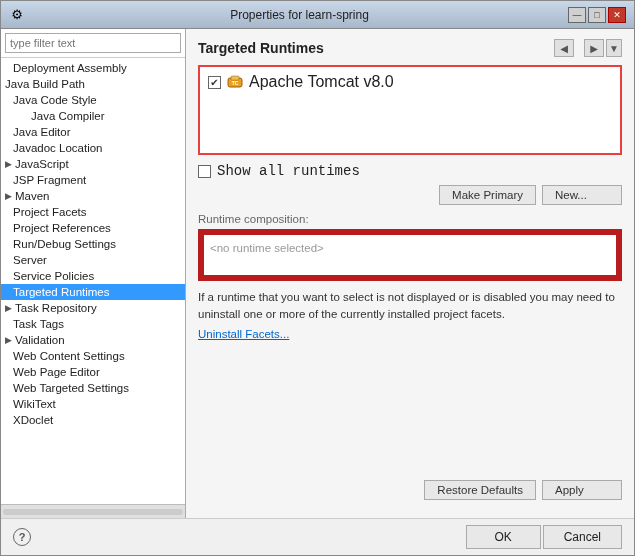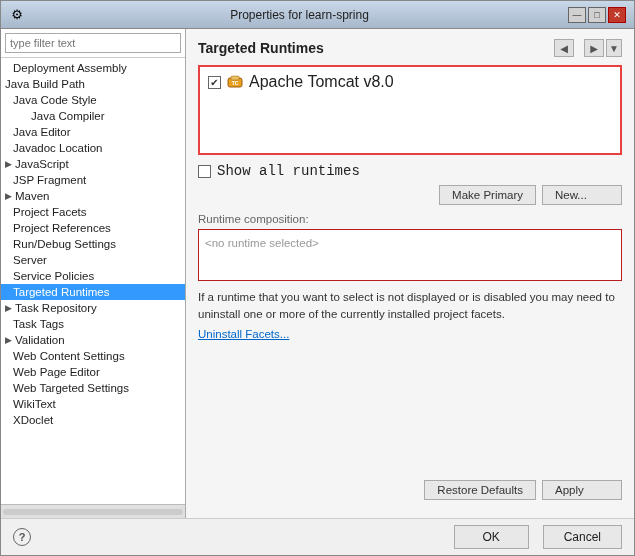--- a/index.html
+++ b/index.html
@@ -245,21 +245,21 @@
       color: #333;
       min-width: 80px;
       text-align: left;
     }
     .composition-label {
       font-size: 11.5px;
       color: #666;
       margin-bottom: 4px;
     }
     .composition-box {
-      border: 1px solid #b91c1c;
+      border: 6px solid #b91c1c;
       background: white;
       padding: 6px;
       min-height: 52px;
       margin-bottom: 8px;
     }
     .no-runtime-text {
       color: #999;
       font-size: 11.5px;
     }
     .info-text {
@@ -406,18 +406,18 @@
       <div style="flex:1"></div>
       <div class="buttons-row" style="margin-top:8px">
         <button class="action-btn">Restore Defaults</button>
         <button class="action-btn">Apply</button>
       </div>
     </div>
   </div>
 
   <div class="footer-row">
     <div class="help-icon">?</div>
-    <div style="display:flex;gap:14px;">
+    <div style="display:flex;gap:2px;">
       <button class="bottom-btn">OK</button>
       <button class="bottom-btn">Cancel</button>
     </div>
   </div>
 </div>
 
 </body></html>

